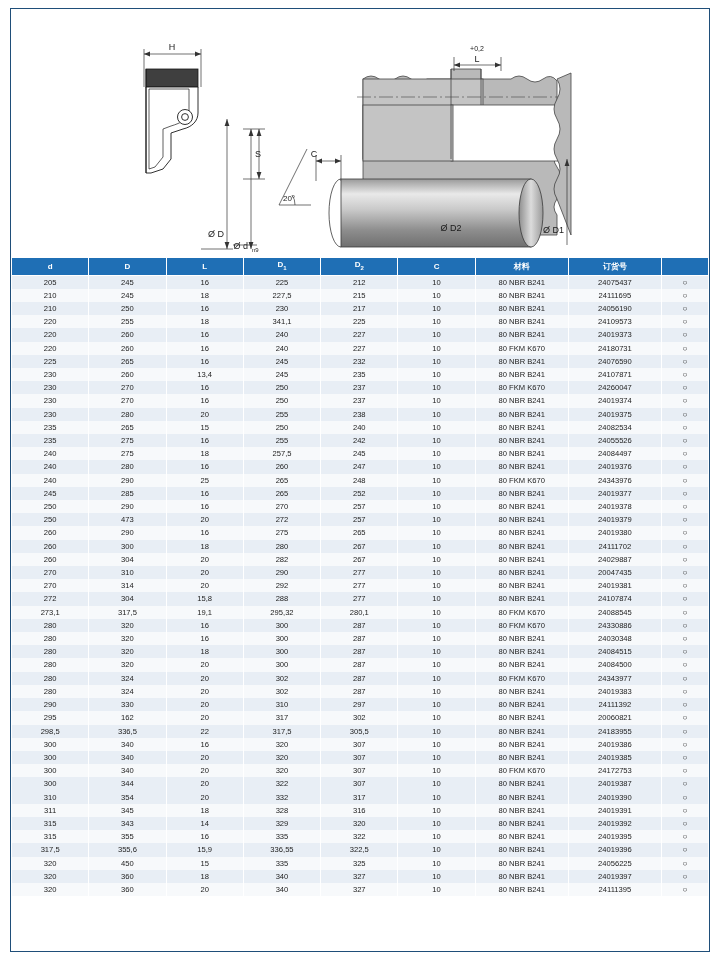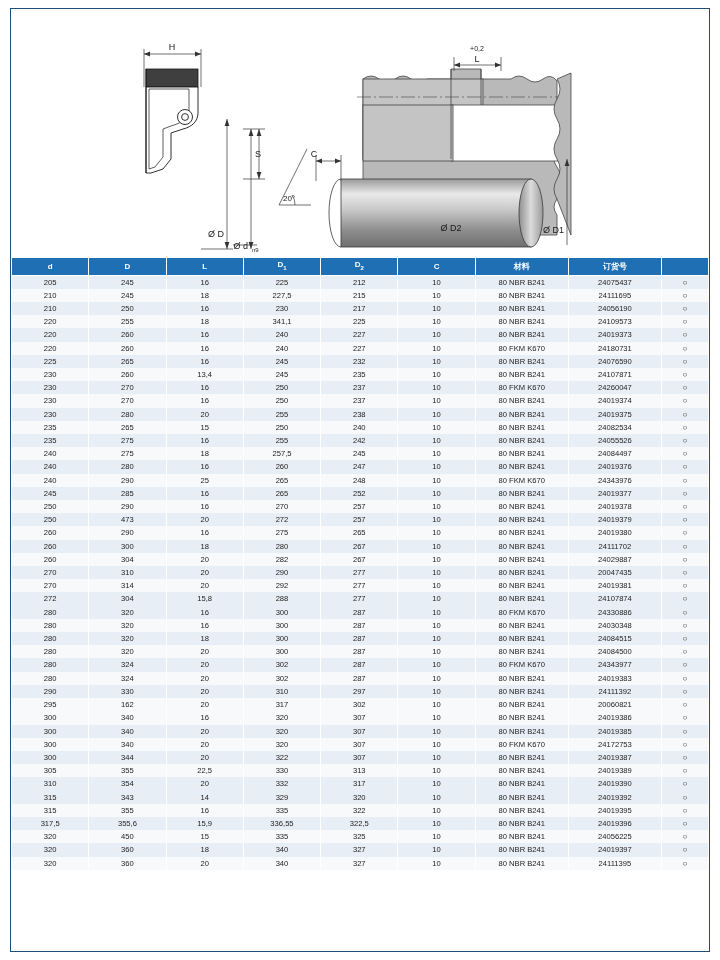--- a/index.html
+++ b/index.html
@@ -459,20 +459,31 @@
             <td>272</td>
             <td>304</td>
             <td>15,8</td>
             <td>288</td>
             <td>277</td>
             <td>10</td>
             <td>80 NBR B241</td>
             <td>24107874</td>
             <td class="circle">○</td>
           </tr>
+          <tr class="even">
+            <td>273,1</td>
+            <td>317,5</td>
+            <td>19,1</td>
+            <td>295,32</td>
+            <td>280,1</td>
+            <td>10</td>
+            <td>80 FKM K670</td>
+            <td>24088545</td>
+            <td class="circle">○</td>
+          </tr>
           <tr class="odd">
             <td>280</td>
             <td>320</td>
             <td>16</td>
             <td>300</td>
             <td>287</td>
             <td>10</td>
             <td>80 FKM K670</td>
             <td>24330886</td>
             <td class="circle">○</td>
@@ -547,20 +558,31 @@
             <td>295</td>
             <td>162</td>
             <td>20</td>
             <td>317</td>
             <td>302</td>
             <td>10</td>
             <td>80 NBR B241</td>
             <td>20060821</td>
             <td class="circle">○</td>
           </tr>
+          <tr class="odd">
+            <td>298,5</td>
+            <td>336,5</td>
+            <td>22</td>
+            <td>317,5</td>
+            <td>305,5</td>
+            <td>10</td>
+            <td>80 NBR B241</td>
+            <td>24183955</td>
+            <td class="circle">○</td>
+          </tr>
           <tr class="even">
             <td>300</td>
             <td>340</td>
             <td>16</td>
             <td>320</td>
             <td>307</td>
             <td>10</td>
             <td>80 NBR B241</td>
             <td>24019386</td>
             <td class="circle">○</td>
@@ -591,40 +613,40 @@
             <td>300</td>
             <td>344</td>
             <td>20</td>
             <td>322</td>
             <td>307</td>
             <td>10</td>
             <td>80 NBR B241</td>
             <td>24019387</td>
             <td class="circle">○</td>
           </tr>
-          <tr class="even">
-            <td>305</td>
-            <td>355</td>
-            <td>22,5</td>
-            <td>330</td>
-            <td>313</td>
-            <td>10</td>
-            <td>80 NBR B241</td>
-            <td>24019389</td>
-            <td class="circle">○</td>
-          </tr>
           <tr class="odd">
             <td>310</td>
             <td>354</td>
             <td>20</td>
             <td>332</td>
             <td>317</td>
             <td>10</td>
             <td>80 NBR B241</td>
             <td>24019390</td>
+            <td class="circle">○</td>
+          </tr>
+          <tr class="even">
+            <td>311</td>
+            <td>345</td>
+            <td>18</td>
+            <td>328</td>
+            <td>316</td>
+            <td>10</td>
+            <td>80 NBR B241</td>
+            <td>24019391</td>
             <td class="circle">○</td>
           </tr>
           <tr class="odd">
             <td>315</td>
             <td>343</td>
             <td>14</td>
             <td>329</td>
             <td>320</td>
             <td>10</td>
             <td>80 NBR B241</td>

